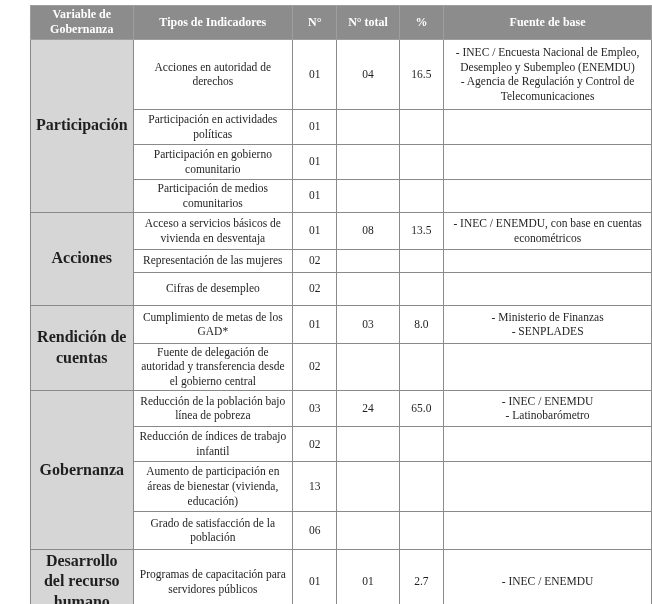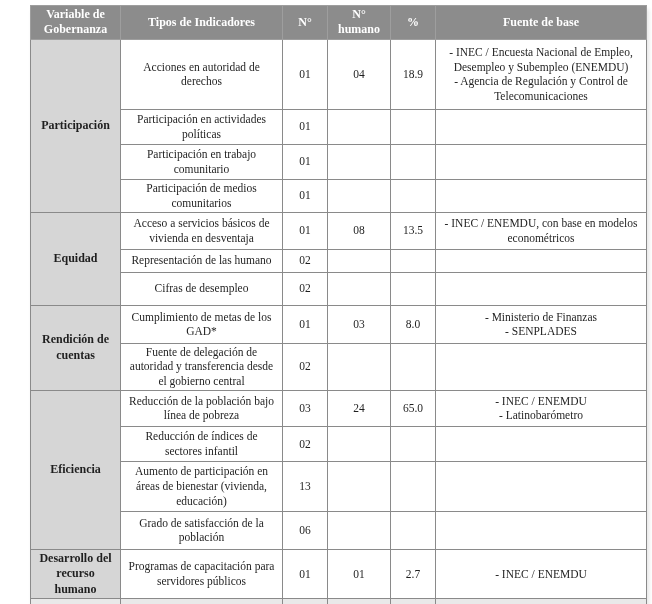--- a/index.html
+++ b/index.html
@@ -28,21 +28,21 @@
     overflow:hidden;
   }
   .gov thead th{
     background:var(--header-bg);
     color:#ffffff;font-weight:bold;font-size:12px;
     border-color:#9e9e9e;
   }
   .gov{border:1px solid var(--border);}
   .group{
     background:var(--group-bg);
-    font-weight:bold;font-size:12px;
+    font-weight:bold;font-size:16px;
   }
   .ind,.num,.src{font-size:11.5px;}
   .src{padding:2px 6px;}
   .total-row td{
     background:var(--total-bg);
     font-weight:bold;font-size:12px;
   }
 </style>
 </head>
 <body>
@@ -54,72 +54,72 @@
       <col style="width:45px">
     <col style="width:63px">
       <col style="width:45px">
       <col style="width:211px">
   </colgroup>
   <thead>
     <tr style="height:28px">
       <th>Variable de Gobernanza</th>
       <th>Tipos de Indicadores</th>
       <th>N°</th>
-      <th>N° humano</th>
+      <th>N° total</th>
       <th>%</th>
       <th>Fuente de base</th>
     </tr>
   </thead>
   <tbody>
 
     <tr style="height:70px">
       <td class="group" rowspan="4">Participación</td>
       <td class="ind">Acciones en autoridad de derechos</td>
       <td class="num">01</td>
       <td class="num">04</td>
-      <td class="num">18.9</td>
+      <td class="num">16.5</td>
       <td class="src">
         <div>- INEC / Encuesta Nacional de Empleo, Desempleo y Subempleo (ENEMDU)</div>
         <div>- Agencia de Regulación y Control de Telecomunicaciones</div>
       </td>
     </tr>
     <tr style="height:35px">
       <td class="ind">Participación en actividades políticas</td>
       <td class="num">01</td>
       <td class="num"></td>
       <td class="num"></td>
       <td class="src"></td>
     </tr>
     <tr style="height:35px">
-      <td class="ind">Participación en trabajo comunitario</td>
+      <td class="ind">Participación en gobierno comunitario</td>
       <td class="num">01</td>
       <td class="num"></td>
       <td class="num"></td>
       <td class="src"></td>
     </tr>
     <tr style="height:33px">
       <td class="ind">Participación de medios comunitarios</td>
       <td class="num">01</td>
       <td class="num"></td>
       <td class="num"></td>
       <td class="src"></td>
     </tr>
 
     <tr style="height:37px">
-      <td class="group" rowspan="3">Equidad</td>
+      <td class="group" rowspan="3">Acciones</td>
       <td class="ind">Acceso a servicios básicos de vivienda en desventaja</td>
       <td class="num">01</td>
       <td class="num">08</td>
       <td class="num">13.5</td>
       <td class="src">
-        <div>- INEC / ENEMDU, con base en modelos econométricos</div>
+        <div>- INEC / ENEMDU, con base en cuentas econométricos</div>
       </td>
     </tr>
     <tr style="height:23px">
-      <td class="ind">Representación de las humano</td>
+      <td class="ind">Representación de las mujeres</td>
       <td class="num">02</td>
       <td class="num"></td>
       <td class="num"></td>
       <td class="src"></td>
     </tr>
     <tr style="height:33px">
       <td class="ind">Cifras de desempleo</td>
       <td class="num">02</td>
       <td class="num"></td>
       <td class="num"></td>
@@ -139,32 +139,32 @@
     </tr>
     <tr style="height:47px">
       <td class="ind">Fuente de delegación de autoridad y transferencia desde el gobierno central</td>
       <td class="num">02</td>
       <td class="num"></td>
       <td class="num"></td>
       <td class="src"></td>
     </tr>
 
     <tr style="height:36px">
-      <td class="group" rowspan="4">Eficiencia</td>
+      <td class="group" rowspan="4">Gobernanza</td>
       <td class="ind">Reducción de la población bajo línea de pobreza</td>
       <td class="num">03</td>
       <td class="num">24</td>
       <td class="num">65.0</td>
       <td class="src">
         <div>- INEC / ENEMDU</div>
         <div>- Latinobarómetro</div>
       </td>
     </tr>
     <tr style="height:35px">
-      <td class="ind">Reducción de índices de sectores infantil</td>
+      <td class="ind">Reducción de índices de trabajo infantil</td>
       <td class="num">02</td>
       <td class="num"></td>
       <td class="num"></td>
       <td class="src"></td>
     </tr>
     <tr style="height:50px">
       <td class="ind">Aumento de participación en áreas de bienestar (vivienda, educación)</td>
       <td class="num">13</td>
       <td class="num"></td>
       <td class="num"></td>

